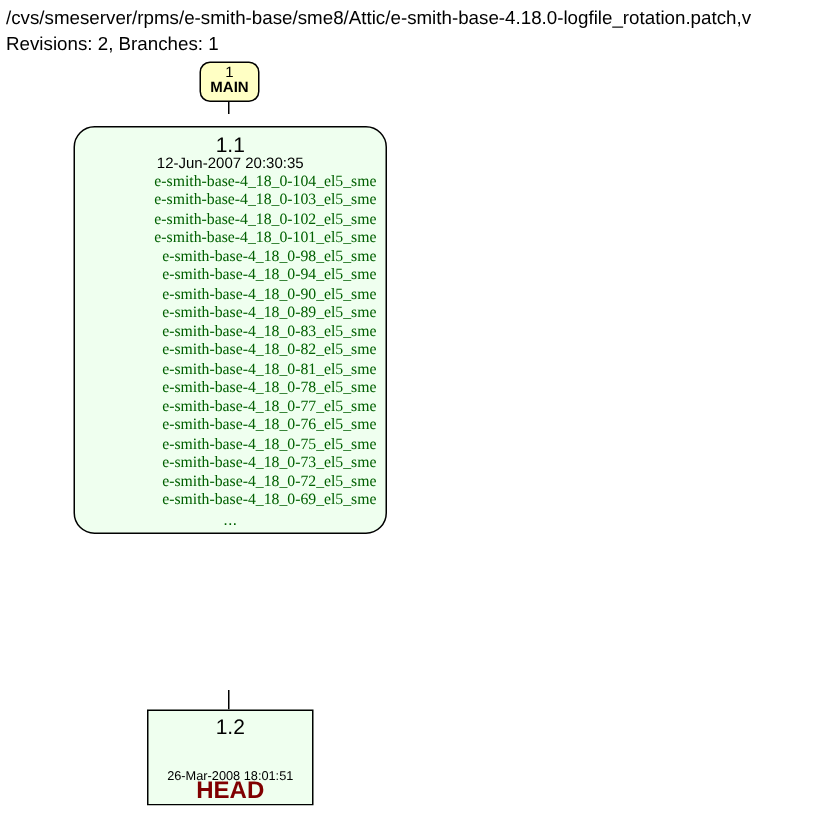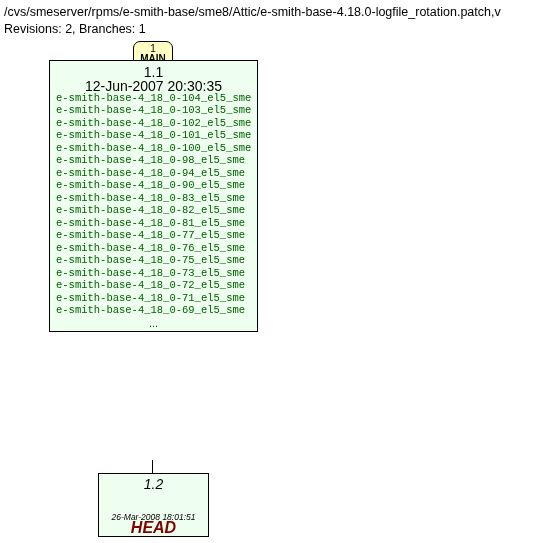--- a/index.html
+++ b/index.html
@@ -49,31 +49,31 @@
     padding: 4px 6px 2px 6px;
   }
   .rev-num {
     font-size: 14px;
     font-weight: 500;
     color: #000;
     line-height: 15px;
     margin-bottom: 1px;
   }
   .rev-date {
-    font-size: 14px;
+    font-size: 10px;
     color: #000;
     line-height: 10px;
     margin-bottom: 1px;
   }
   .rev-tag {
     font-size: 10.5px;
     color: #006000;
     line-height: 12.5px;
-    text-align: left;
-    font-family: Liberation Mono, monospace;
+    text-align: right;
+    font-family: Liberation Serif, serif;
     white-space: nowrap;
   }
   .rev-ellipsis {
     font-size: 11px;
     color: #006000;
     text-align: center;
     line-height: 12px;
   }
   .head-node {
     background: #efffef;
@@ -113,45 +113,45 @@
 <div class="graph">
 
   <div class="edge edge-v" style="left:148px; top:25px; height:11px;"></div>
   <div class="edge edge-v" style="left:148px; top:420px; height:13px;"></div>
 
   <div class="node branch-node" style="left:129px; top:1px;">
     <div class="branch-num">1</div>
     <div class="branch-name">MAIN</div>
   </div>
 
-  <div class="node rev-node" id="rev1" style="left:45px; top:20px; width:195px;">
+  <div class="node rev-node" id="rev1" style="left:45px; top:44px; width:195px;border-radius:14px;">
     <div class="rev-num">1.1</div>
     <div class="rev-date">12-Jun-2007 20:30:35</div>
     <div id="rev1-tags">
         <div class="rev-tag">e-smith-base-4_18_0-104_el5_sme</div>
         <div class="rev-tag">e-smith-base-4_18_0-103_el5_sme</div>
         <div class="rev-tag">e-smith-base-4_18_0-102_el5_sme</div>
         <div class="rev-tag">e-smith-base-4_18_0-101_el5_sme</div>
-        <div class="rev-tag">e-smith-base-4_18_0-100_el5_sme</div>
         <div class="rev-tag">e-smith-base-4_18_0-98_el5_sme</div>
         <div class="rev-tag">e-smith-base-4_18_0-94_el5_sme</div>
         <div class="rev-tag">e-smith-base-4_18_0-90_el5_sme</div>
+        <div class="rev-tag">e-smith-base-4_18_0-89_el5_sme</div>
         <div class="rev-tag">e-smith-base-4_18_0-83_el5_sme</div>
         <div class="rev-tag">e-smith-base-4_18_0-82_el5_sme</div>
         <div class="rev-tag">e-smith-base-4_18_0-81_el5_sme</div>
+        <div class="rev-tag">e-smith-base-4_18_0-78_el5_sme</div>
         <div class="rev-tag">e-smith-base-4_18_0-77_el5_sme</div>
         <div class="rev-tag">e-smith-base-4_18_0-76_el5_sme</div>
         <div class="rev-tag">e-smith-base-4_18_0-75_el5_sme</div>
         <div class="rev-tag">e-smith-base-4_18_0-73_el5_sme</div>
         <div class="rev-tag">e-smith-base-4_18_0-72_el5_sme</div>
-        <div class="rev-tag">e-smith-base-4_18_0-71_el5_sme</div>
         <div class="rev-tag">e-smith-base-4_18_0-69_el5_sme</div>
       </div>
     <div class="rev-ellipsis">...</div>
   </div>
 
-  <div class="node head-node" style="left:94px; top:433px; width:97px;font-style:italic;">
+  <div class="node head-node" style="left:94px; top:433px; width:97px;">
     <div class="head-num">1.2</div>
     <div class="head-date">26-Mar-2008 18:01:51</div>
     <div class="head-tag">HEAD</div>
   </div>
 
 </div>
 
 </body></html>

